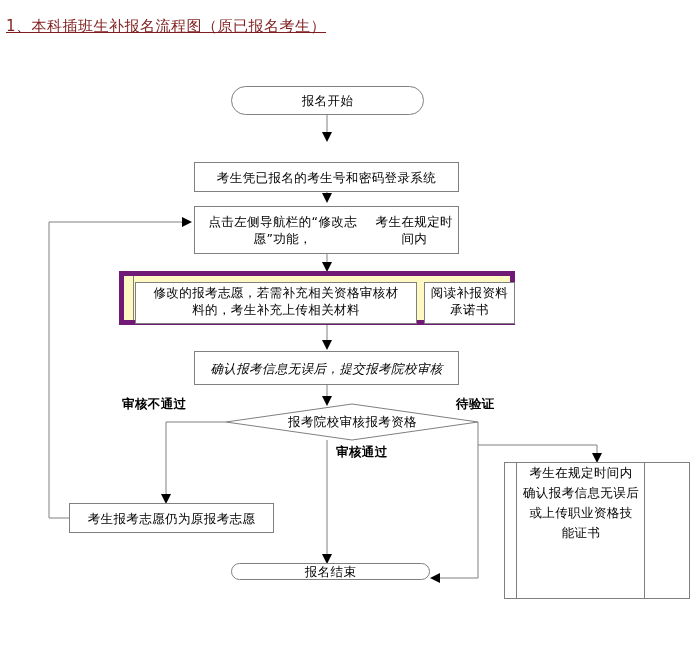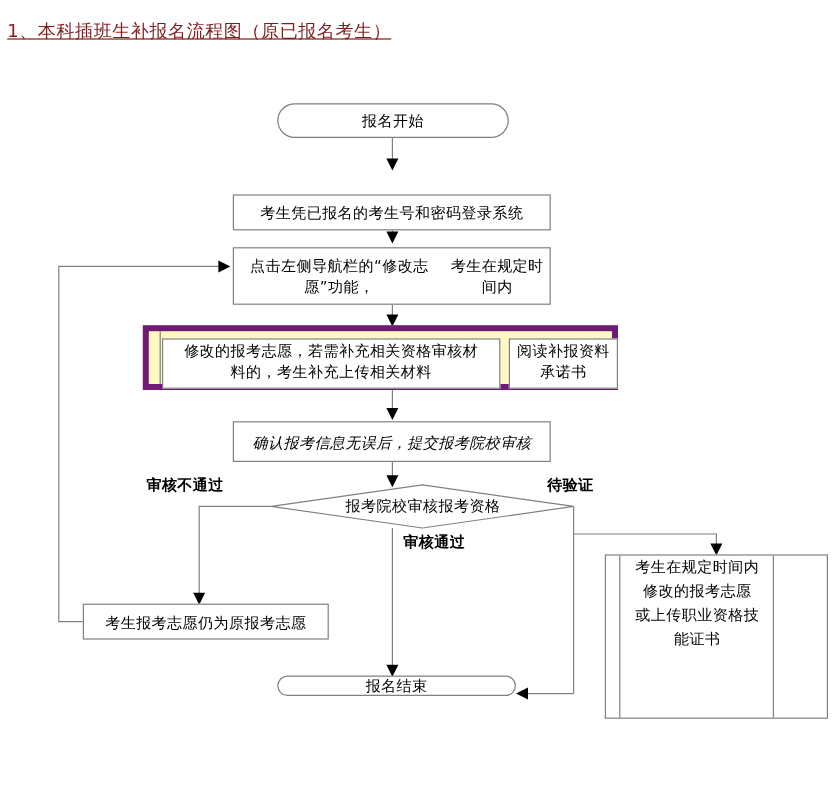--- a/index.html
+++ b/index.html
@@ -205,21 +205,21 @@
 
   <div class="node rect" style="left:69px; top:503px; width:205px; height:30px;">
     <span>考生报考志愿仍为原报考志愿</span>
   </div>
 
   <div class="predef-outer" style="left:504px; top:462px; width:186px; height:137px;">
     <span class="predef-bar" style="left:11px;"></span>
     <span class="predef-bar" style="left:139px;"></span>
     <div class="predef-text" style="flex-direction:column; left:16px; right:48px;">
       <span>考生在规定时间内</span>
-      <span>修改的报考志愿</span>
+      <span>确认报考信息无误后</span>
       <span>或上传职业资格技</span>
       <span>能证书</span>
     </div>
   </div>
 
   <div class="node terminator" style="left:231px; top:563px; width:199px; height:17px;">
     <span>报名结束</span>
   </div>
 
 </div>

